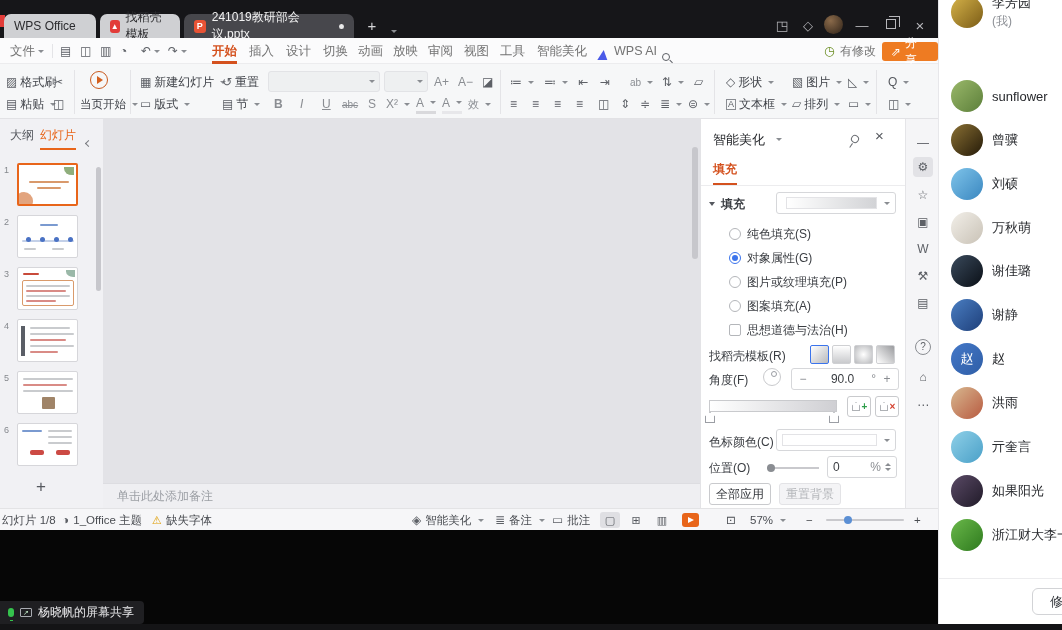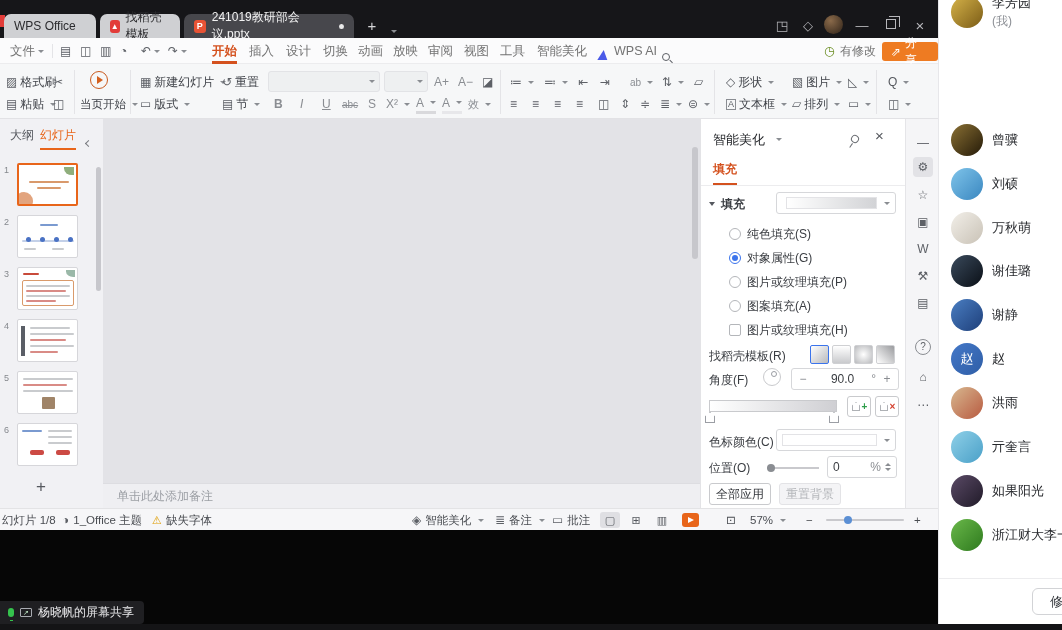--- a/index.html
+++ b/index.html
@@ -435,21 +435,21 @@
   <span class="row" style="left:28px;top:154px">
       <i class="radio"></i>
       <span>图片或纹理填充(P)</span>
     </span>
   <span class="row" style="left:28px;top:178px">
       <i class="radio"></i>
       <span>图案填充(A)</span>
     </span>
   <span class="row" style="left:28px;top:202px">
       <i class="cbox"></i>
-      <span>图片或纹理填充(H)</span>
+      <span>思想道德与法治(H)</span>
     </span>
 
   <span class="row" style="top:228px">找稻壳模板(R)</span>
   <span class="abs" style="left:106px;top:226px">
     <i class="gsw sel" style="background:linear-gradient(135deg,#fff,#b9babd)"></i><i class="gsw" style="background:linear-gradient(180deg,#fff,#c9cacd)"></i><i class="gsw" style="background:radial-gradient(circle,#fff,#b9babd)"></i><i class="gsw" style="background:linear-gradient(225deg,#9a9b9e,#fff)"></i>
   </span>
 
   <span class="row" style="top:252px">角度(F)</span>
   <span class="abs" style="left:62px;top:249px"><i class="dial"></i></span>
   <div class="stepper" style="left:90px;top:249px;width:108px">
@@ -559,20 +559,24 @@
 <div class="taskbar-sliver"></div>
 
 <div class="people">
   <div class="prow" style="top:-6px">
       <span class="pav" style="background: linear-gradient(135deg, rgb(215, 180, 74), rgb(122, 91, 22));"></span>
       <span>
         <div class="pname">李芳园</div>
         <div class="psub">(我)</div>
       </span>
     </div>
+  <div class="prow" style="top:80px">
+      <span class="pav" style="background: linear-gradient(135deg, rgb(154, 184, 106), rgb(92, 127, 58));"></span>
+      <span class="pname">sunflower</span>
+    </div>
   <div class="prow" style="top:124px">
       <span class="pav" style="background: linear-gradient(135deg, rgb(138, 112, 52), rgb(36, 26, 8));"></span>
       <span class="pname">曾骥</span>
     </div>
   <div class="prow" style="top:168px">
       <span class="pav" style="background: linear-gradient(135deg, rgb(127, 196, 234), rgb(58, 135, 192));"></span>
       <span class="pname">刘硕</span>
     </div>
   <div class="prow" style="top:212px">
       <span class="pav" style="background: linear-gradient(135deg, rgb(242, 239, 233), rgb(201, 194, 182));"></span>

